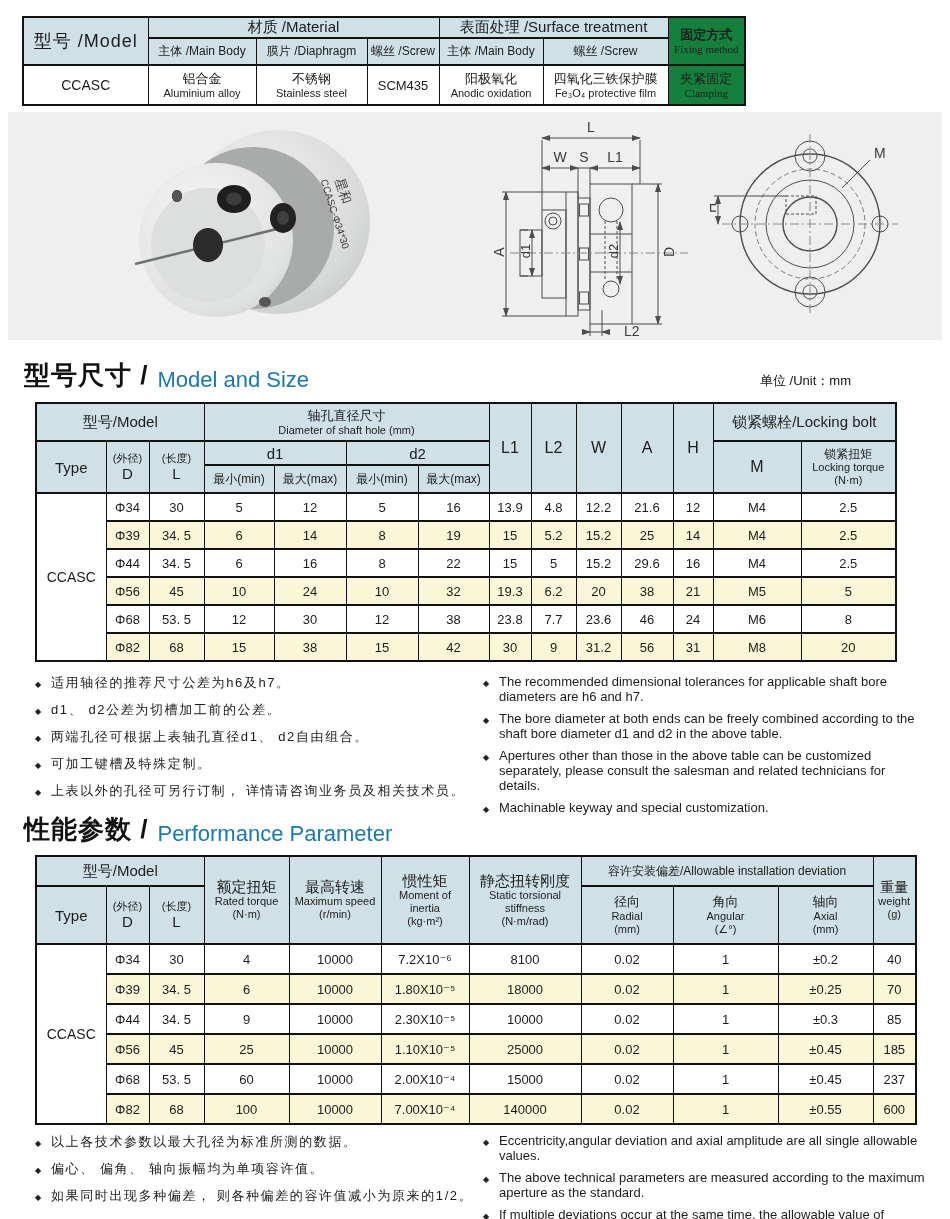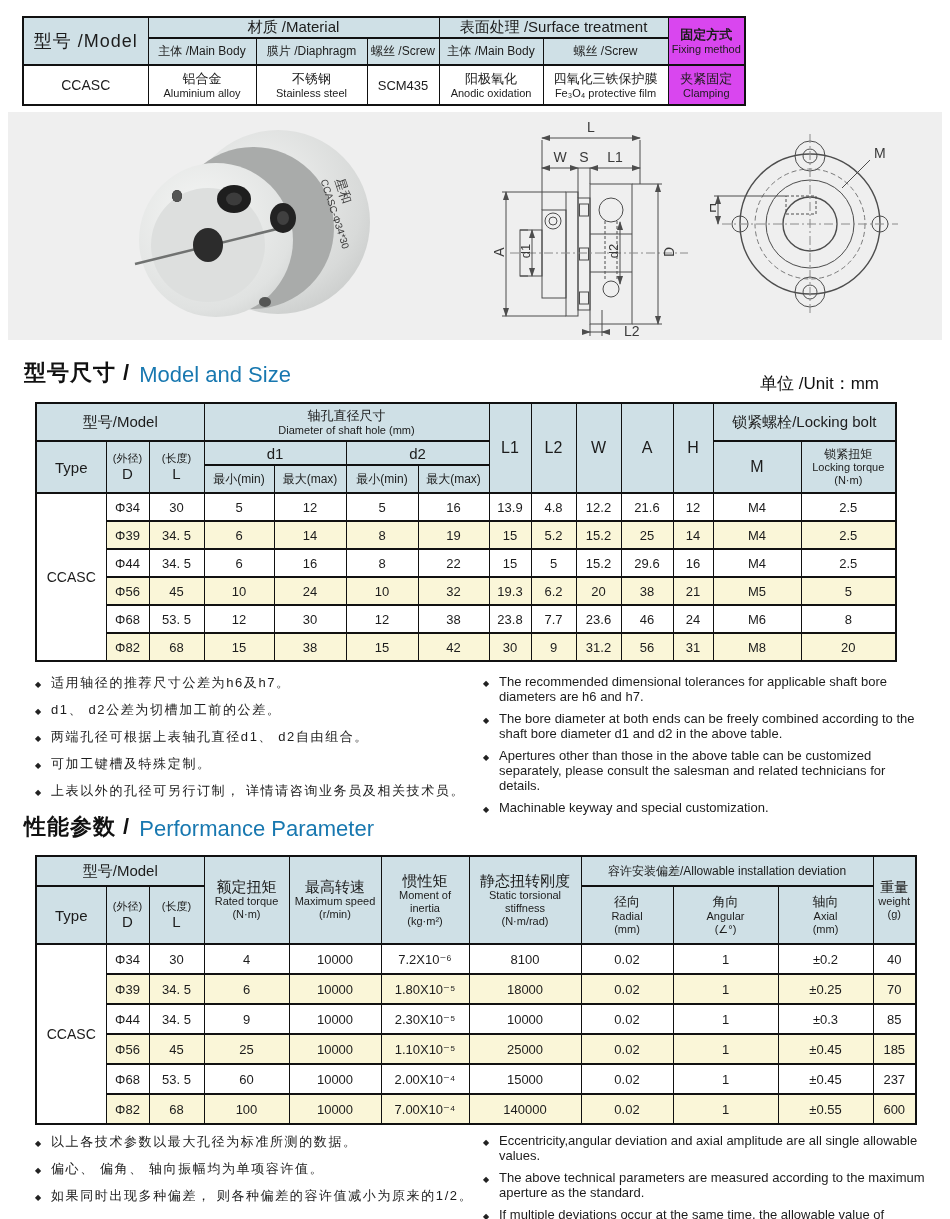--- a/index.html
+++ b/index.html
@@ -4,34 +4,34 @@
 <style>
   html,body{margin:0;padding:0;background:#fff;}
   .page{position:relative;width:950px;height:1219px;background:#fff;overflow:hidden;
         font-family:"Liberation Sans","DejaVu Sans",sans-serif;color:#1c1c1c;}
   
   table.tab{border-collapse:collapse;table-layout:fixed;background:#fff;border:2px solid #111;}
   .tab th,.tab td{border-left:1px solid #111;border-right:1px solid #111;
         border-top:2px solid #111;border-bottom:2px solid #111;
         text-align:center;vertical-align:middle;padding:0 2px;font-weight:normal;overflow:hidden;}
   .hd{background:#cfe0e6;}
-  .yel{background:#d946ef;}
+  .yel{background:#15803d;font-family:Liberation Serif, serif;}
   tr.alt td{background:#faf6d8;}
   td{font-size:13px;}
   .s16{font-size:16px;} .s15{font-size:15px;} .s14{font-size:14px;} .s12{font-size:12px;}
   .l1{font-size:13px;line-height:16px;} .l2{font-size:11px;line-height:13px;}
   .model-big{font-size:18px;font-weight:bold;letter-spacing:1px;}
   .bold{font-weight:bold;}
   
   .abs{position:absolute;}
   .panel{position:absolute;left:8px;top:112px;width:934px;height:228px;background:#efefef;}
   .sec-title{position:absolute;display:flex;align-items:flex-end;}
-  .sec-title .zh{font-size:22px;font-weight:bold;letter-spacing:1px;color:#111;}
+  .sec-title .zh{font-size:26px;font-weight:bold;letter-spacing:1px;color:#111;}
   .sec-title .en{font-size:22px;color:#1878b0;margin-left:9px;line-height:26px;text-align:center;}
-  .unit{position:absolute;font-size:17px;color:#111;}
+  .unit{position:absolute;font-size:13px;color:#111;}
   
   .notes{position:absolute;display:flex;}
   .notes ul{list-style:none;margin:0;padding:0;}
   .notes li{position:relative;padding-left:16px;}
   .notes li::before{content:"\25C6";position:absolute;left:0;top:2px;font-size:8px;color:#222;}
   .nz{width:448px;} .nz li{font-size:13px;letter-spacing:1.6px;margin-bottom:10px;line-height:17px;}
   .ne{width:445px;margin-left:9px;} .ne li{font-size:13px;line-height:15px;margin-bottom:7px;}
   
   svg text{font-family:"Liberation Sans","DejaVu Sans",sans-serif;fill:#3a3a3a;}
 </style>

